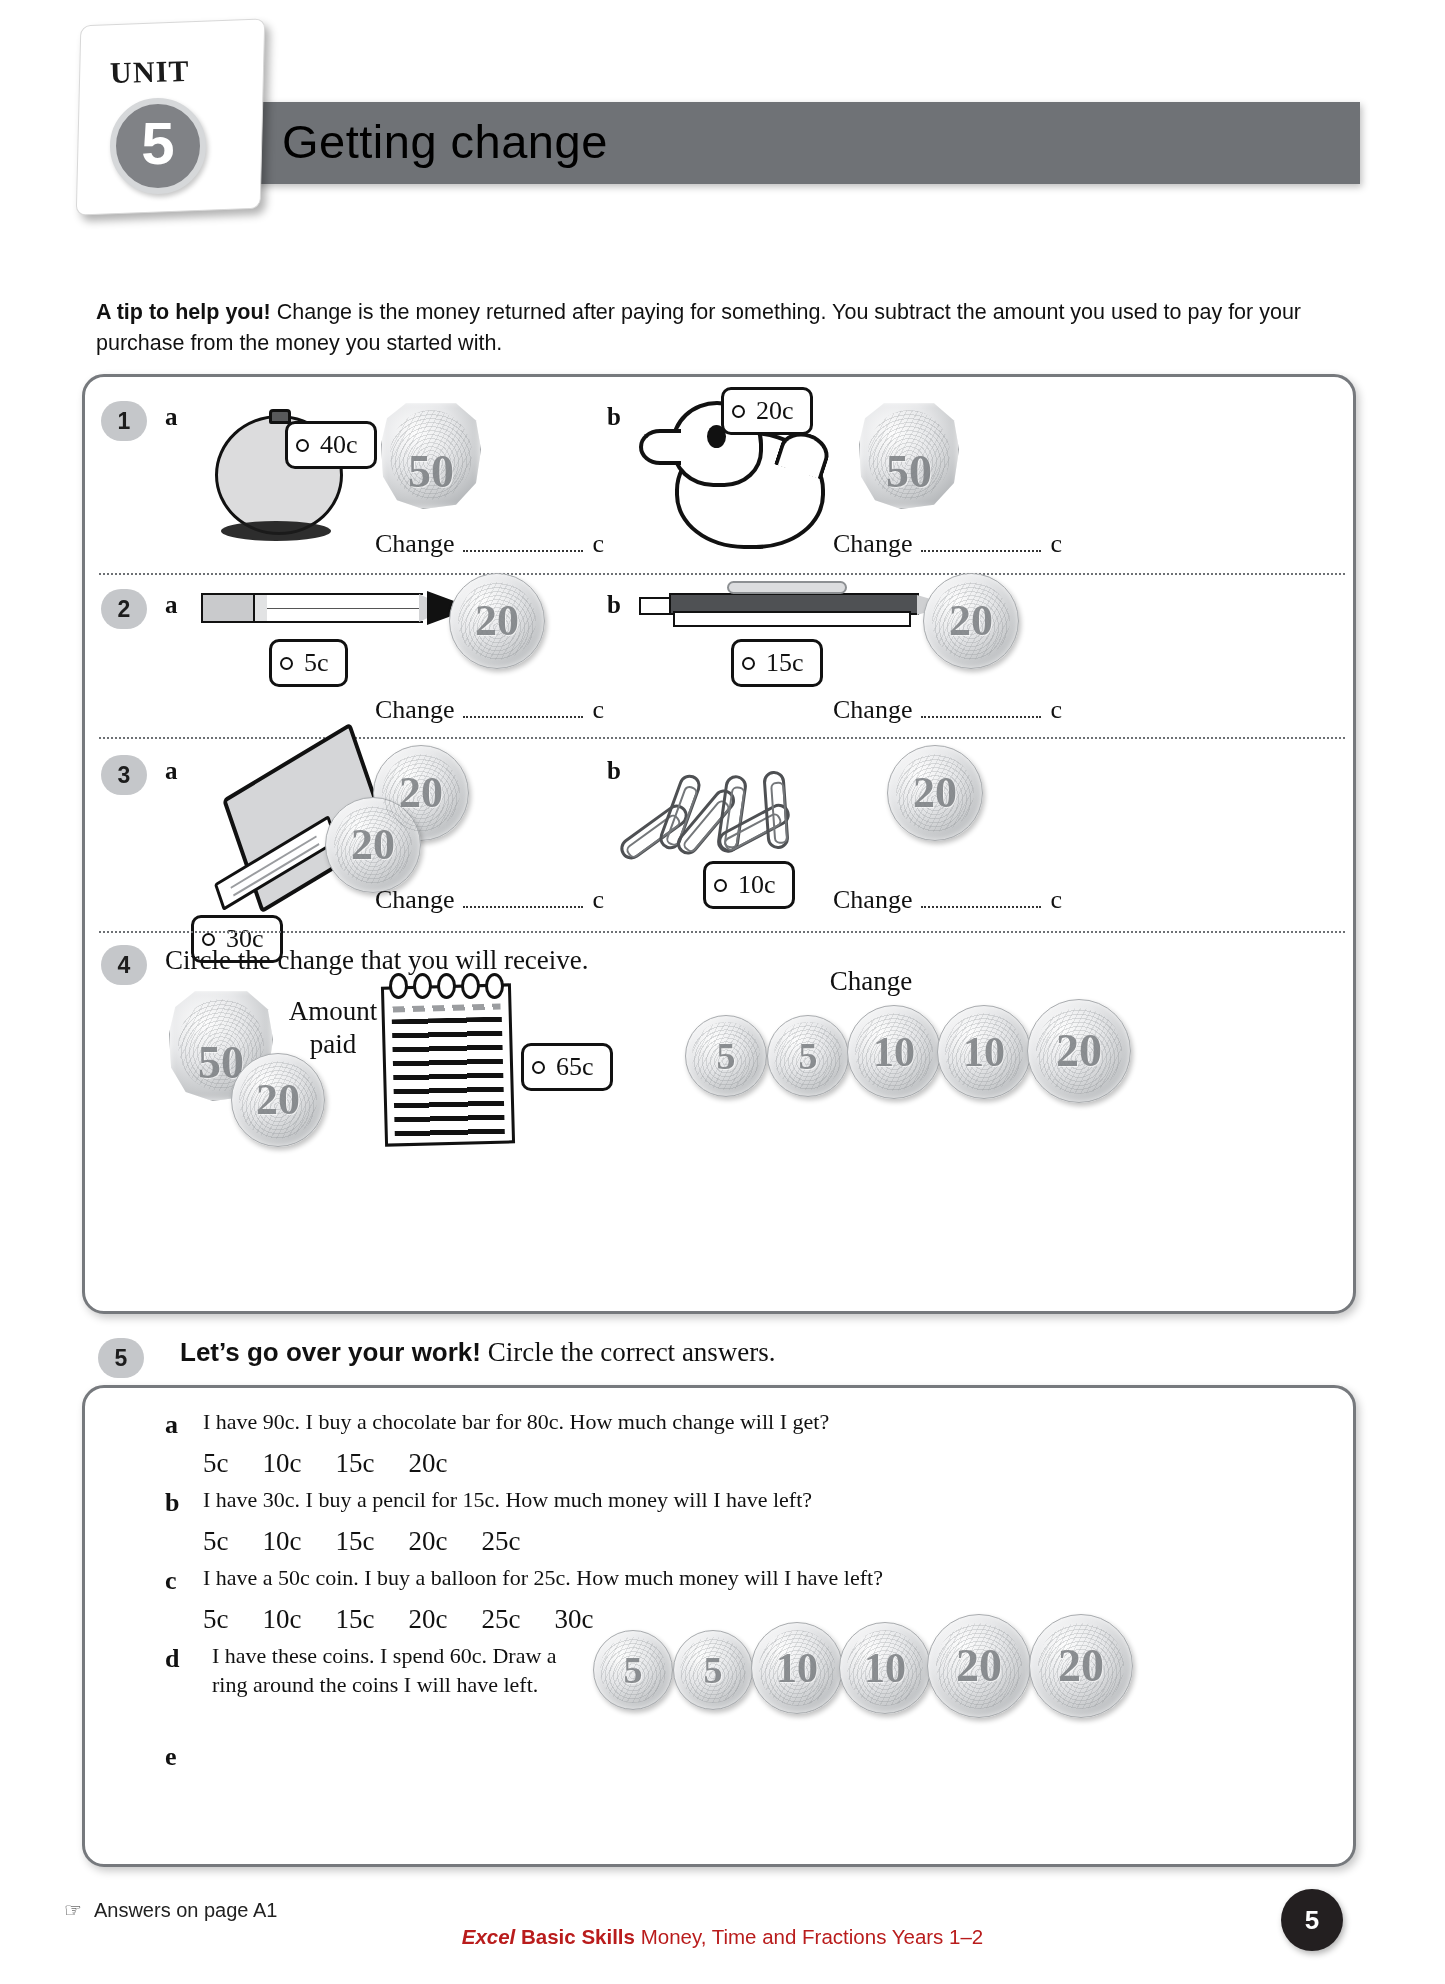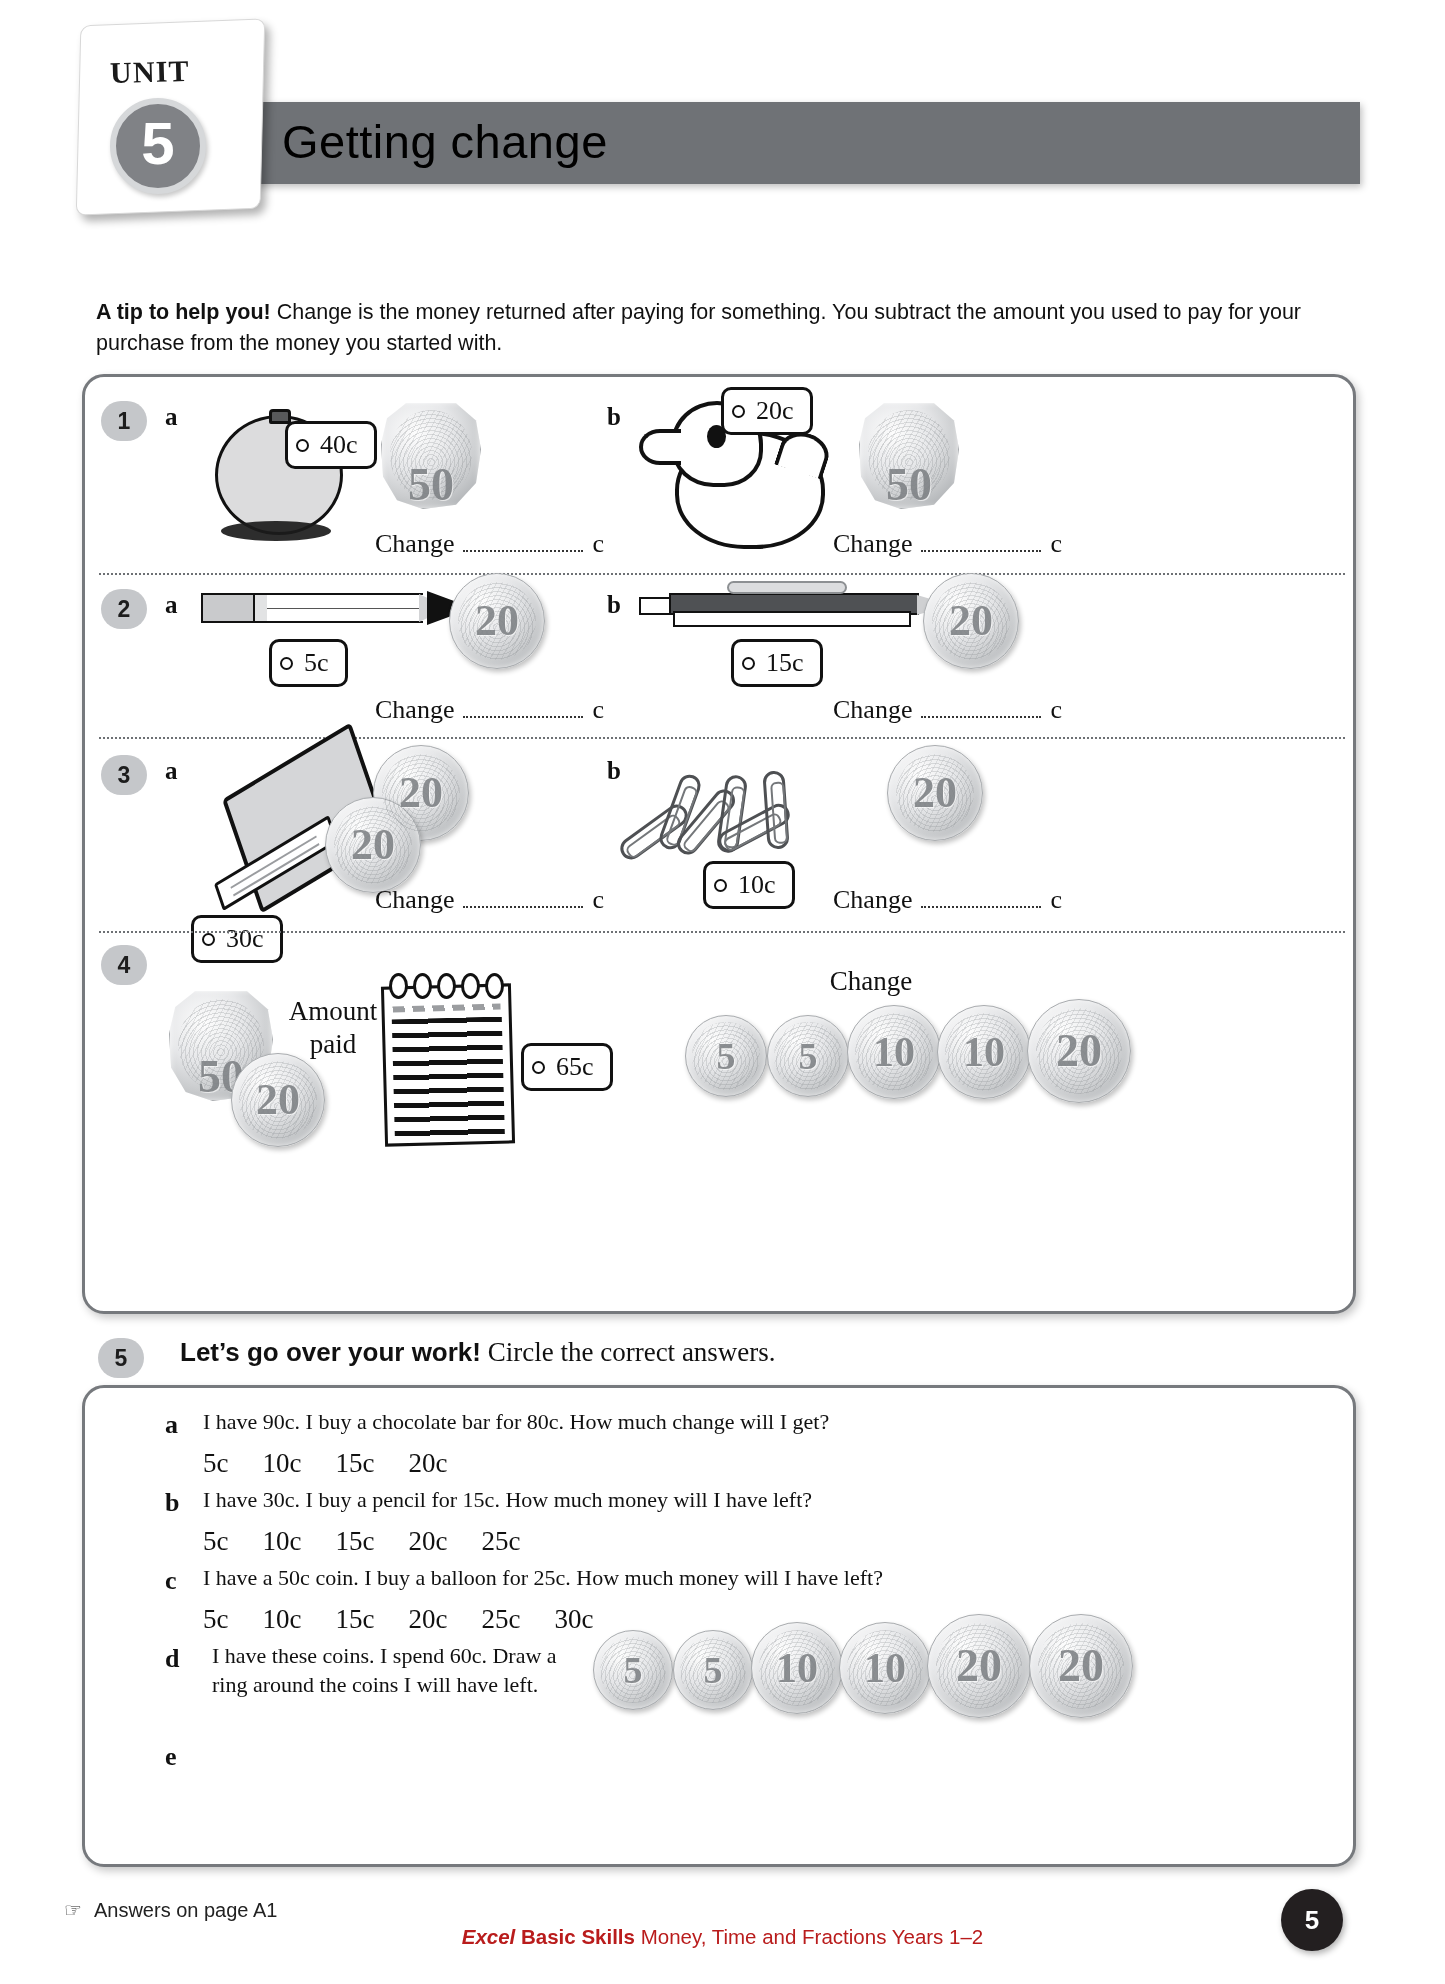--- a/index.html
+++ b/index.html
@@ -224,21 +224,20 @@
       repeating-radial-gradient(circle at 50% 58%, transparent 0 3px, rgba(130,133,137,0.45) 3px 4px),
       repeating-linear-gradient(118deg, transparent 0 4px, rgba(120,124,128,0.30) 4px 5px);
     z-index: 1;
   }
   
   .coin.c50 {
     border-radius: 8%;
     clip-path: polygon(25% 2%, 75% 2%, 95% 18%, 100% 45%,
                        95% 76%, 75% 96%, 42% 100%, 16% 92%,
                        2% 70%, 0% 40%, 6% 16%);
-    align-items: flex-end;
   }
 
   
   .q5head {
     position: absolute;
     left: 180px; top: 1337px;
     font-family: "Liberation Serif", serif;
     font-size: 27px;
     color: #111;
   }
@@ -691,20 +690,21 @@
   </div>
   <div class="change-line" style="left:748px; top:508px;">
     <span>Change</span>
     <span class="blank"></span>
     <span>c</span>
   </div>
 
   <div class="divider" style="top:554px;"></div>
 
   <div class="qnum" style="left:16px; top:568px;">4</div>
+  <div class="instr" style="left:80px; top:568px;">Circle the change that you will receive.</div>
 
   <div class="coin c50" style="left:84px; top:612px; width:104px; height:112px;">
     <span class="tex"></span>
     <span class="val" style="font-size:46px; margin-top:36px;">50</span>
   </div>
   <div class="coin" style="left:146px; top:676px; width:94px; height:94px;">
     <span class="tex"></span>
     <span class="val" style="font-size:44px;">20</span>
   </div>
   <div class="plainlabel" style="left:168px; top:618px; width:160px;">

